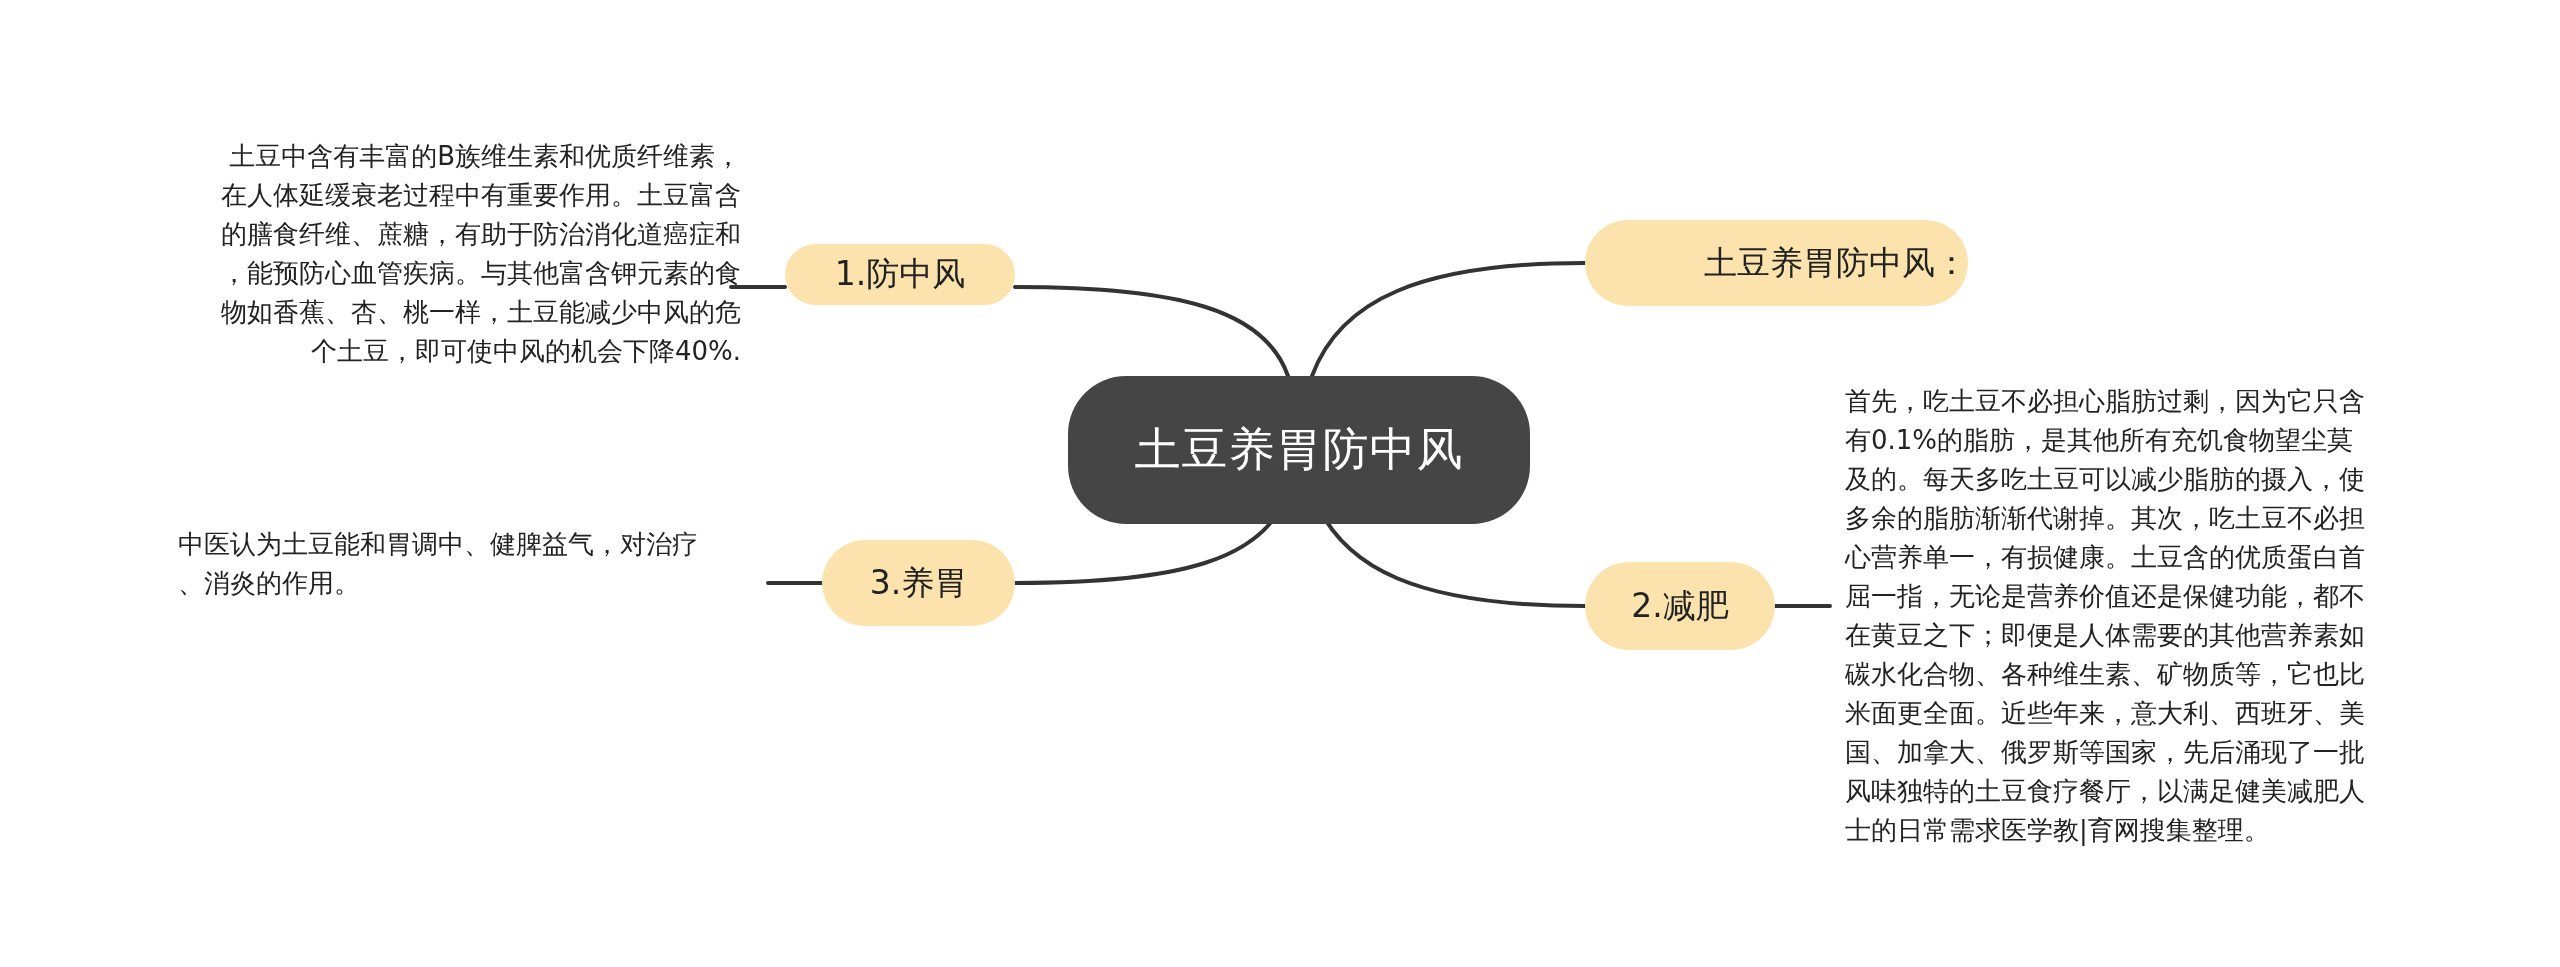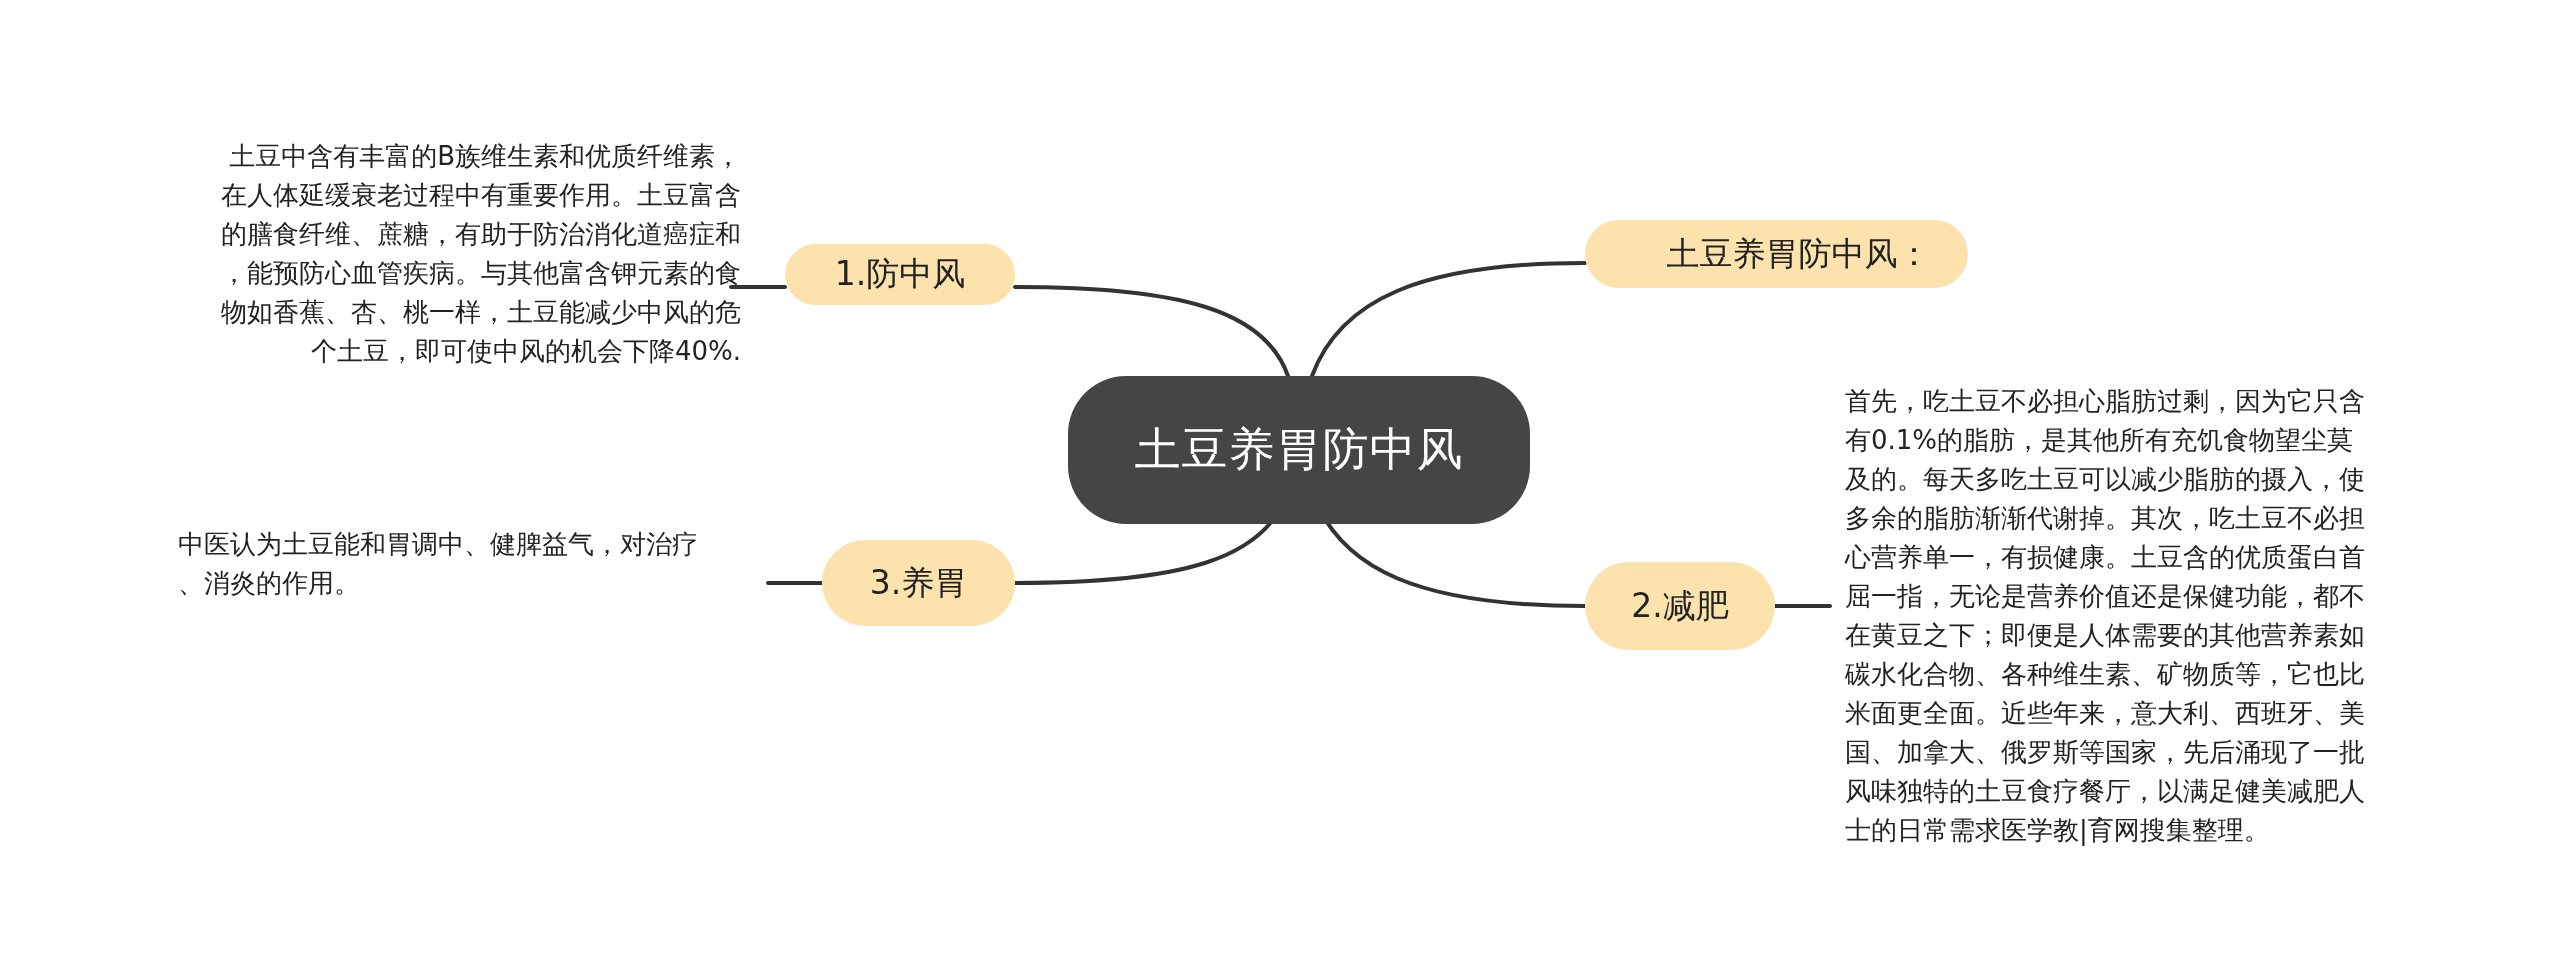--- a/index.html
+++ b/index.html
@@ -29,21 +29,21 @@
     <line x1="731" y1="287" x2="785" y2="287"></line>
     <line x1="768" y1="583" x2="822" y2="583"></line>
     <line x1="1775" y1="606" x2="1830" y2="606"></line>
   </g>
 </svg>
 
 <div class="node central" style="left:1068px; top:376px; width:462px; height:148px;">
   <span>土豆养胃防中风</span>
 </div>
 
-<div class="node topic" style="left:1585px; top:220px; width:383px; height:68px; justify-content:center; padding-left:44px;">
+<div class="node topic" style="left:1585px; top:220px; width:383px; height:86px; justify-content:flex-end; padding-left:44px;">
   <span>土豆养胃防中风：</span>
 </div>
 
 <div class="node topic" style="left:785px; top:244px; width:230px; height:61px;">
   <span>1.防中风</span>
 </div>
 
 <div class="node topic" style="left:1585px; top:562px; width:190px; height:88px;">
   <span>2.减肥</span>
 </div>

